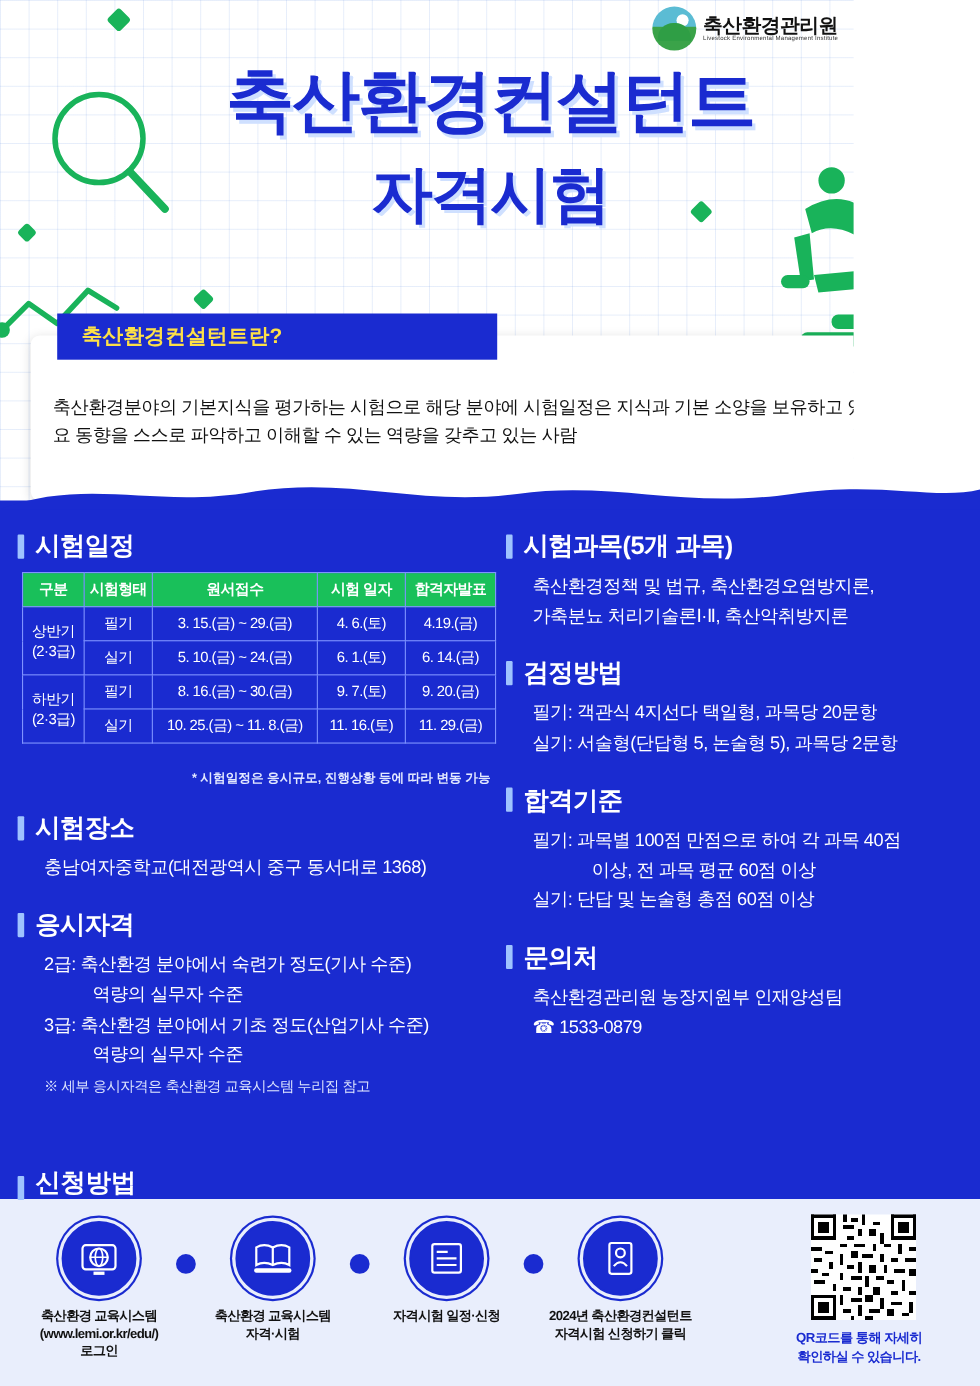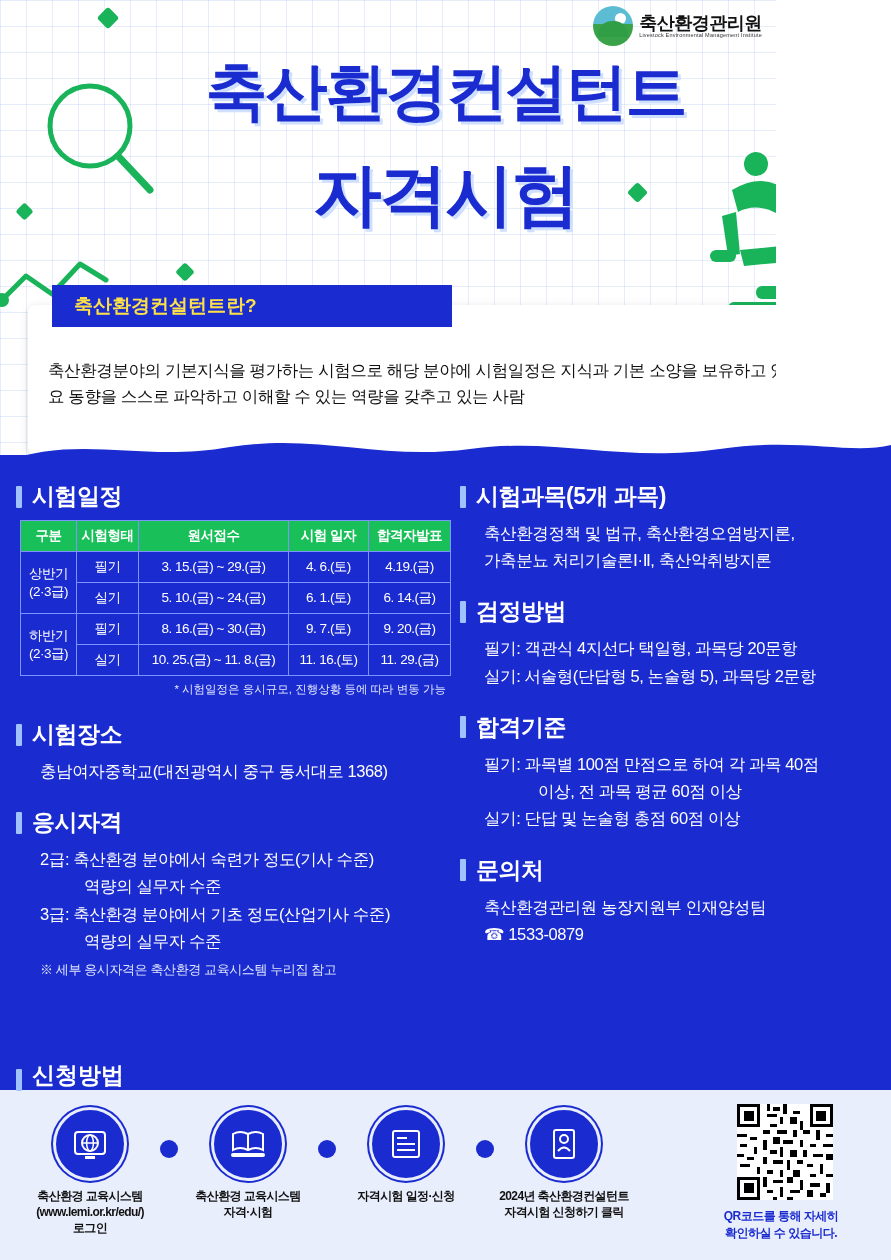--- a/index.html
+++ b/index.html
@@ -45,22 +45,22 @@
   .logo-kr { font-size:18px; font-weight:bold; color:#111; letter-spacing:-0.5px; }
   .logo-en { font-size:5.5px; color:#333; letter-spacing:.2px; }
 
   
   .title-wrap { position:absolute; left:0; top:50px; width:891px; text-align:center; }
   .title1 {
     font-size:62px; font-weight:bold; color:#1a2bd0; letter-spacing:-2px;
     text-shadow: 3px 3px 0 #cfe0ff;
   }
   .title2 {
-    margin-top:16px;
-    font-size:68px; font-weight:bold; color:#1a2bd0; letter-spacing:-2px;
+    margin-top:5px;
+    font-size:56px; font-weight:bold; color:#1a2bd0; letter-spacing:-2px;
     text-shadow: 3px 3px 0 #cfe0ff;
   }
 
   
   .dec { position:absolute; }
   .magnifier { left:38px; top:78px; width:120px; height:120px; }
   .diamond { width:16px; height:16px; background:#19b35a; transform:rotate(45deg); border-radius:3px;}
 
   
   .def-box {
@@ -92,21 +92,21 @@
   .colL { position:absolute; left:16px; top:26px; width:440px; }
   .colR { position:absolute; left:460px; top:26px; width:420px; }
 
   
   table.sched { border-collapse:collapse; margin-top:4px; margin-left:4px; }
   table.sched th, table.sched td {
     border:1px solid #7f93ff; color:#fff; font-size:13.5px;
     text-align:center; padding:6px 4px; letter-spacing:-0.5px;
   }
   table.sched th { background:#19c05a; font-weight:bold; font-size:13.5px; }
-  .note { font-size:11.5px; color:#e3e9ff; text-align:right; margin-top:6px; padding-right:10px;}
+  .note { font-size:11.5px; color:#e3e9ff; text-align:right; margin-top:24px; padding-right:10px;font-weight:bold;}
 
   .body-text { font-size:16.5px; line-height:1.65; letter-spacing:-0.4px; margin-left:24px; }
   .body-text.small { font-size:13px; color:#dfe6ff; margin-top:4px;}
   .gap { margin-top:22px; }
 
   
   .footer {
     position:absolute; left:0; top:1090px; width:891px; height:170px;
     background:#e9eefc;
   }

